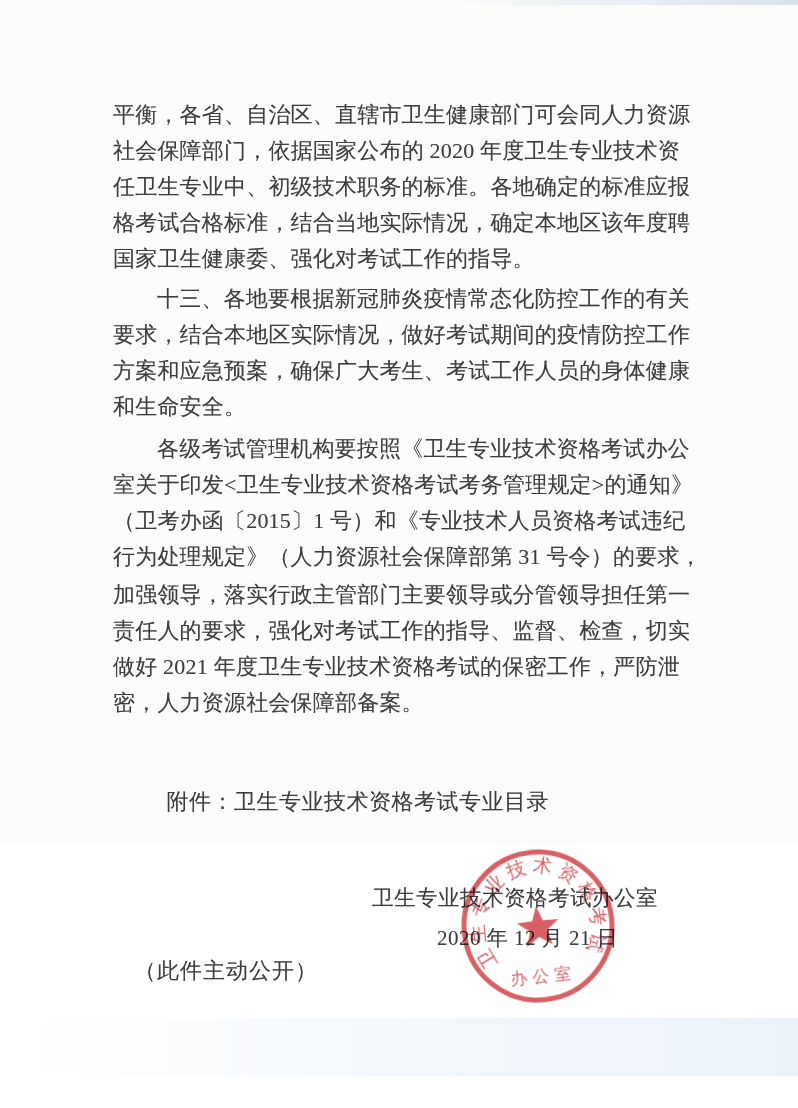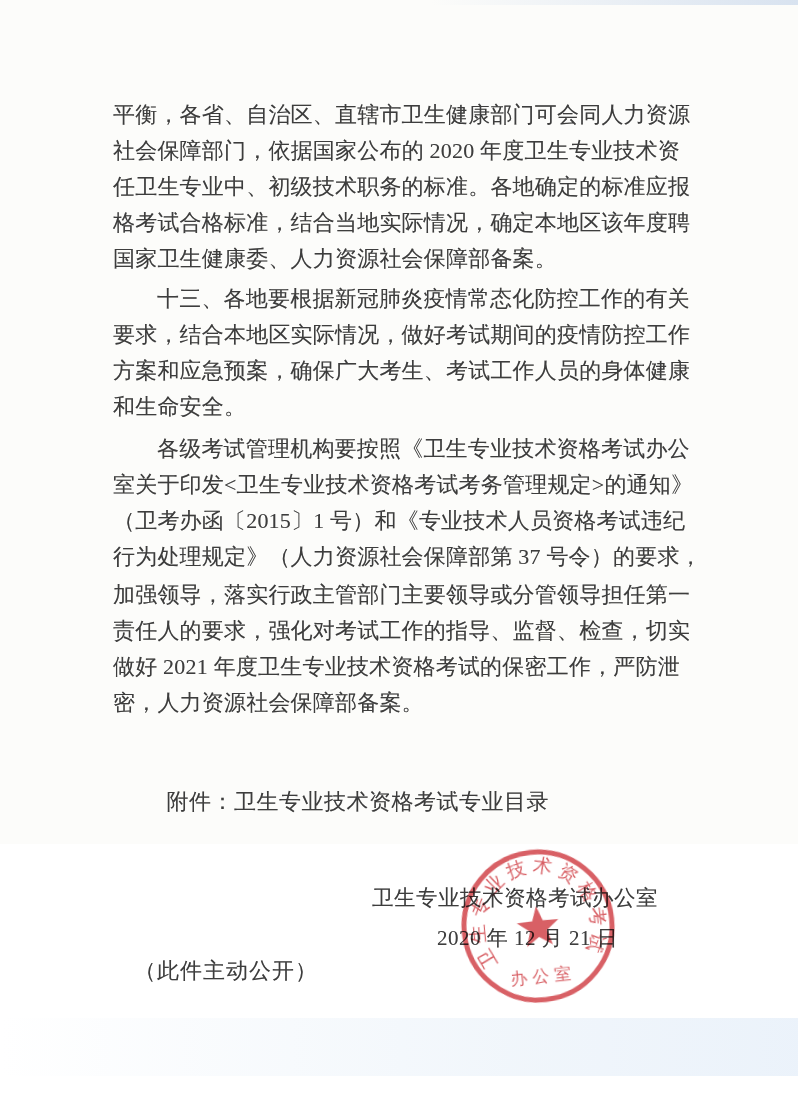--- a/index.html
+++ b/index.html
@@ -85,29 +85,29 @@
 <div class="page">
 
   <div class="scan-edge-top"></div>
   <div class="scan-band-bottom"></div>
 
   <main class="doc-body">
     <p class="line">平衡，各省、自治区、直辖市卫生健康部门可会同人力资源</p>
     <p class="line">社会保障部门，依据国家公布的 2020 年度卫生专业技术资</p>
     <p class="line">任卫生专业中、初级技术职务的标准。各地确定的标准应报</p>
     <p class="line">格考试合格标准，结合当地实际情况，确定本地区该年度聘</p>
-    <p class="line end">国家卫生健康委、人力资源社会保障部备案。</p>
+    <p class="line end">国家卫生健康委、强化对考试工作的指导。</p>
     <p class="line ind gap-a">十三、各地要根据新冠肺炎疫情常态化防控工作的有关</p>
     <p class="line">要求，结合本地区实际情况，做好考试期间的疫情防控工作</p>
     <p class="line">方案和应急预案，确保广大考生、考试工作人员的身体健康</p>
     <p class="line end">和生命安全。</p>
     <p class="line ind gap-b">各级考试管理机构要按照《卫生专业技术资格考试办公</p>
     <p class="line">室关于印发&lt;卫生专业技术资格考试考务管理规定&gt;的通知》</p>
     <p class="line">（卫考办函〔2015〕1 号）和《专业技术人员资格考试违纪</p>
-    <p class="line">行为处理规定》（人力资源社会保障部第 37 号令）的要求，</p>
+    <p class="line">行为处理规定》（人力资源社会保障部第 31 号令）的要求，</p>
     <p class="line gap-c">加强领导，落实行政主管部门主要领导或分管领导担任第一</p>
     <p class="line">责任人的要求，强化对考试工作的指导、监督、检查，切实</p>
     <p class="line">做好 2021 年度卫生专业技术资格考试的保密工作，严防泄</p>
     <p class="line end">密，人力资源社会保障部备案。</p>
   </main>
 
   <p class="attachment-line">附件：卫生专业技术资格考试专业目录</p>
 
   <div class="sig-office">卫生专业技术资格考试办公室</div>
   <div class="sig-date">2020 年 12 月 21 日</div>

